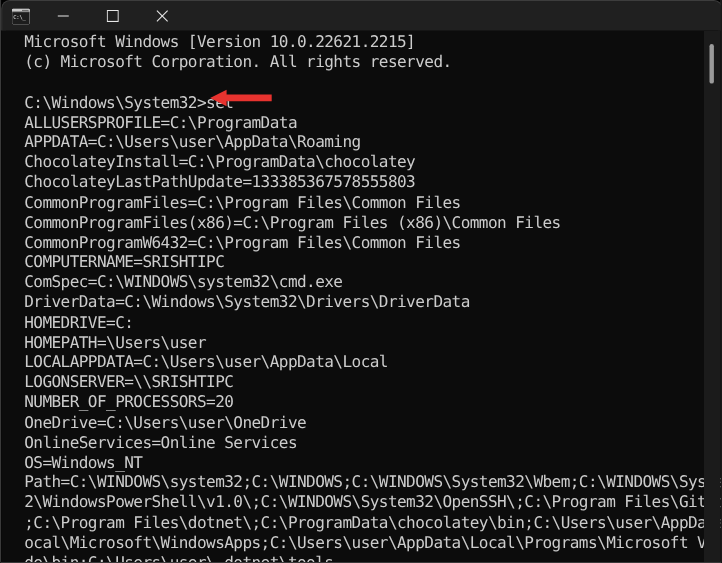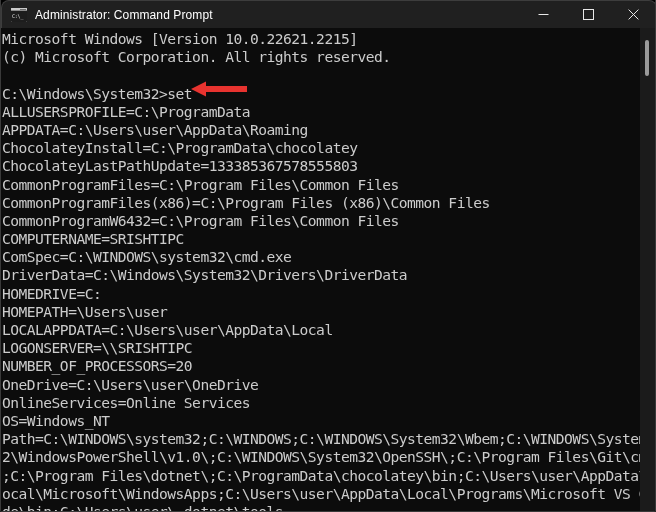--- a/index.html
+++ b/index.html
@@ -131,20 +131,21 @@
     font-size: 14.6px;
     line-height: 18.2px;
     color: #cccccc;
     white-space: pre;
     letter-spacing: -0.52px;
     -webkit-font-smoothing: none;
   }
   .cline {
     height: 18.2px;
     white-space: pre;
+    padding-left: 20px;
   }
 
   
   #scrollbar-track {
     position: absolute;
     right: 0;
     top: 28px;
     width: 15px;
     height: 484px;
     background: #1b1b1b;
@@ -173,21 +174,20 @@
 </head>
 <body>
 
 <div id="window">
 
   <div id="titlebar" style="background: rgb(32, 32, 32);">
     <div id="app-icon">
       <div class="icon-bar"></div>
       <div class="icon-body">C:\_</div>
     </div>
-    <div id="title-text">Administrator: Command Prompt</div>
 
     <div id="window-controls">
       <div class="win-btn minimize">
         <svg width="11" height="11" viewBox="0 0 11 11">
           <line x1="0.5" y1="5.5" x2="10.5" y2="5.5" stroke="#e8e8e8" stroke-width="1"></line>
         </svg>
       </div>
       <div class="win-btn maximize">
         <svg width="11" height="11" viewBox="0 0 11 11">
           <rect x="0.5" y="0.5" width="10" height="10" fill="none" stroke="#e8e8e8" stroke-width="1"></rect>

